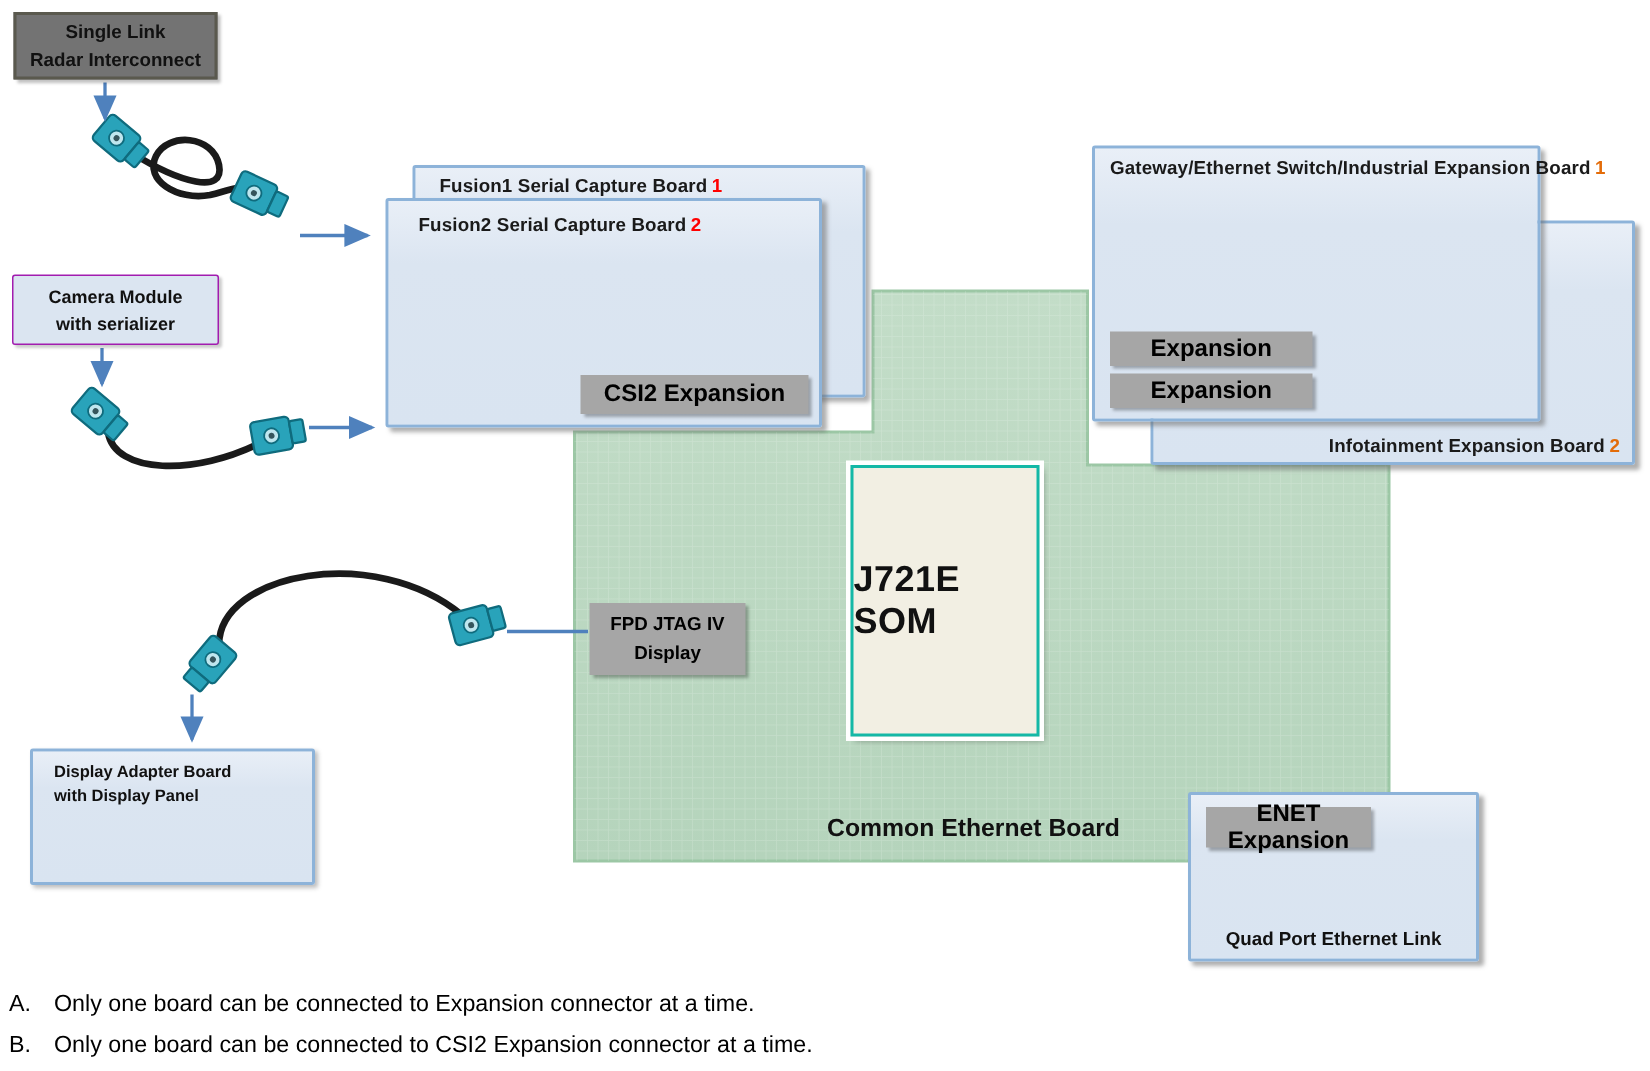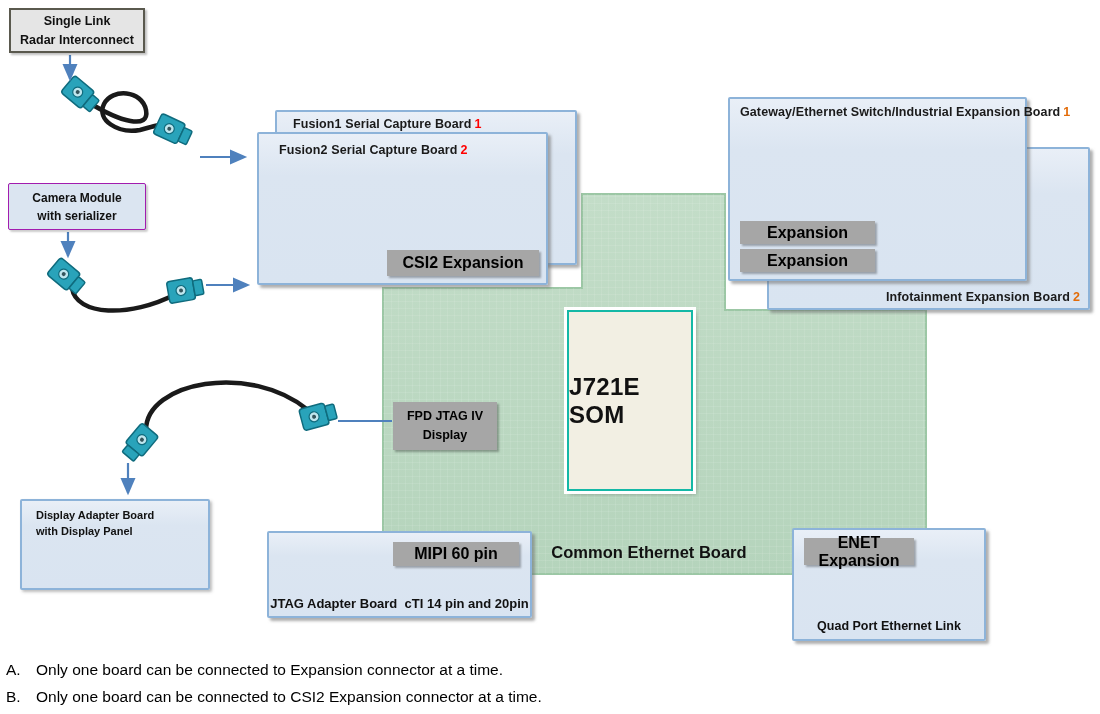--- a/index.html
+++ b/index.html
@@ -20,21 +20,21 @@
   .num-red{color:#ff0000;margin-left:3px;}
   .num-orange{color:#e36c09;margin-left:3px;}
   
   .gbtn{
     position:absolute;z-index:3;background:#a6a6a6;
     box-shadow:2px 2px 2px rgba(0,0,0,.3);
     display:flex;align-items:center;justify-content:center;flex-direction:column;
     font-weight:bold;font-size:16px;color:#000;box-sizing:border-box;text-align:center;
   }
   .tanbox{
-    position:absolute;z-index:2;background:#e5e5e5;border:2px solid #5a594e;
+    position:absolute;z-index:2;background:#737373;border:2px solid #5a594e;
     box-shadow:2px 2px 2px rgba(0,0,0,.25);
     display:flex;flex-direction:column;align-items:center;justify-content:center;
     font-weight:bold;font-size:12.5px;color:#111;line-height:1.45;box-sizing:border-box;text-align:center;
   }
   .bluebox-small{
     position:absolute;z-index:2;background:#dbe5f1;border:1px solid #a21caf;border-radius:2px;
     box-shadow:2px 2px 2px rgba(0,0,0,.2);
     display:flex;flex-direction:column;align-items:center;justify-content:center;
     font-weight:bold;font-size:12px;color:#111;line-height:1.5;box-sizing:border-box;text-align:center;
   }
@@ -167,26 +167,20 @@
     <span>Display</span>
   </div>
 
   <div class="board" style="left:20px;top:499px;width:190px;height:91px;box-shadow:2px 2px 3px rgba(110,110,110,.45);">
     <div class="da-text">
       <div>Display Adapter Board</div>
       <div>with Display Panel</div>
     </div>
   </div>
 
-  <div class="board" style="left:267px;top:531px;width:265px;height:87px;">
-    <div class="gbtn" style="left:124px;top:9px;width:126px;height:24px;">
-      <span>MIPI 60 pin</span>
-    </div>
-    <div class="bottom-label pre">JTAG Adapter Board  cTI 14 pin and 20pin</div>
-  </div>
 
   <div class="board" style="left:792px;top:528px;width:194px;height:113px;">
     <div class="gbtn" style="left:10px;top:8px;width:110px;height:27px;">
       <span>ENET Expansion</span>
     </div>
     <div class="bottom-label" style="bottom:6px;font-size:12.5px;">Quad Port Ethernet Link</div>
   </div>
 
   <div class="note-row" style="top:661px;">
     <span class="note-marker">A.</span>

